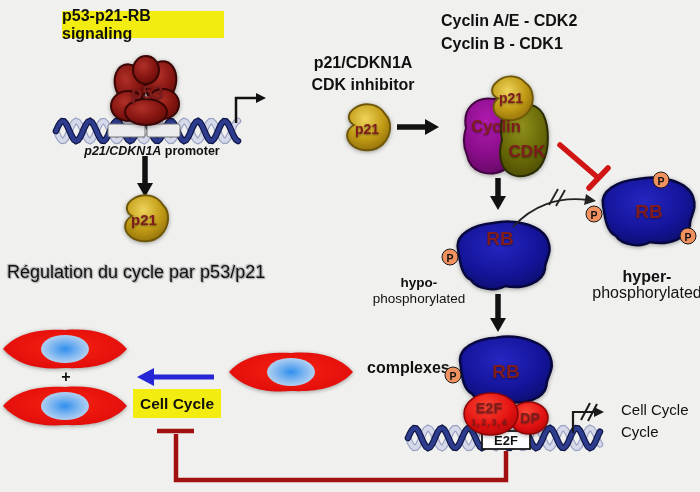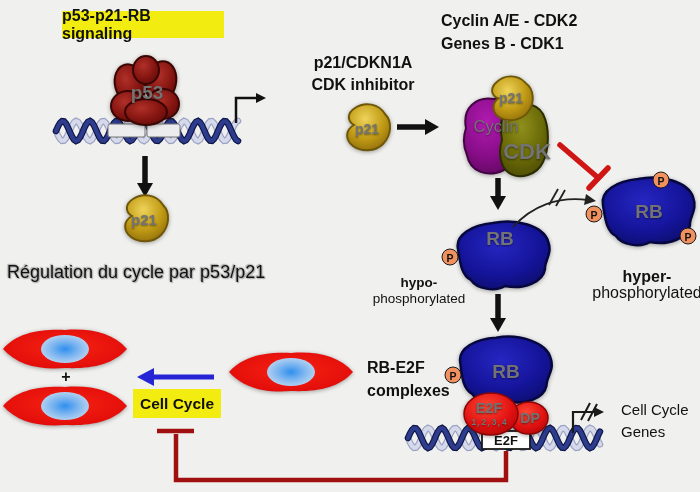--- a/index.html
+++ b/index.html
@@ -3,21 +3,21 @@
 <meta charset="utf-8">
 <style>
   html,body{margin:0;padding:0;background:#f0f0ee;}
   .canvas{position:relative;width:700px;height:492px;background:#f0f0ee;overflow:hidden;
           font-family:"Liberation Sans",sans-serif;color:#111;}
   #art{position:absolute;left:0;top:0;width:700px;height:492px;}
   .abs{position:absolute;}
   .ctr{transform:translate(-50%,-50%);white-space:nowrap;text-align:center;}
   .yellowbox{background:#f2ec10;display:flex;align-items:center;justify-content:center;
              font-weight:bold;color:#111;}
-  .blob-label{color:#737373;font-weight:bold;text-shadow:0 1px 2px rgba(0,0,0,.45);}
+  .blob-label{color:#7f1d1d;font-weight:bold;text-shadow:0 1px 2px rgba(0,0,0,.45);}
   .pbadge{position:absolute;width:17px;height:17px;border-radius:50%;background:#f0915f;
           border:1.6px solid #1a1a1a;color:#111;font-weight:bold;font-size:10.5px;
           display:flex;align-items:center;justify-content:center;
           transform:translate(-50%,-50%);box-sizing:border-box;}
   .halo{text-shadow:0 0 2px #b9b9b9,0 0 2px #b9b9b9,1px 1px 1px #a9a9a9,-1px -1px 1px #a9a9a9;}
   .soft{filter:drop-shadow(0 1px 2px rgba(0,0,0,.35));}
 </style>
 </head>
 <body>
 
@@ -179,67 +179,70 @@
     <use href="#cellbody" xlink:href="#cellbody" transform="translate(65,406)" class="soft"></use>
     <use href="#cellbody" xlink:href="#cellbody" transform="translate(291,372)" class="soft"></use>
   </svg>
 
   <div class="abs yellowbox" style="left:62px;top:11px;width:162px;height:27px;font-size:16px;">
     <span>p53-p21-RB signaling</span>
   </div>
 
   <div class="abs ctr blob-label" style="left:147px;top:93px;font-size:19px;">p53</div>
 
+  <div class="abs ctr" style="left:152px;top:151px;font-size:12.5px;">
+    <span style="font-style:italic;font-weight:bold;">p21/CDKN1A</span>
+    <span style="font-weight:600;">promoter</span>
+  </div>
 
   <div class="abs ctr blob-label" style="left:144px;top:219px;font-size:15px;">p21</div>
 
   <div class="abs halo" style="left:7px;top:262px;font-size:18px;font-weight:400;">Régulation du cycle par p53/p21</div>
 
   <div class="abs ctr" style="left:363px;top:73px;font-size:16px;font-weight:600;line-height:21.5px;">
     <div>p21/CDKN1A</div>
     <div>CDK inhibitor</div>
   </div>
 
   <div class="abs ctr blob-label" style="left:367px;top:129px;font-size:14px;">p21</div>
 
   <div class="abs" style="left:441px;top:9px;font-size:16px;font-weight:600;line-height:23.2px;">
     <div>Cyclin A/E - CDK2</div>
-    <div>Genes B - CDK1</div>
+    <div>Cyclin B - CDK1</div>
   </div>
 
   <div class="abs ctr blob-label" style="left:511px;top:98px;font-size:14px;">p21</div>
-  <div class="abs ctr blob-label" style="left:491px;top:126px;font-size:16.5px;font-weight:400;padding-left:10px;">Cyclin</div>
-  <div class="abs ctr blob-label" style="left:527px;top:152px;font-size:22px;font-weight:600;">CDK</div>
+  <div class="abs ctr blob-label" style="left:491px;top:126px;font-size:16.5px;font-weight:700;padding-left:10px;">Cyclin</div>
+  <div class="abs ctr blob-label" style="left:527px;top:152px;font-size:17px;font-weight:600;">CDK</div>
 
   <div class="abs ctr blob-label" style="left:500px;top:239px;font-size:19px;">RB</div>
   <div class="abs ctr" style="left:419px;top:291px;font-size:13.5px;line-height:16px;text-align:center;">
     <div style="font-weight:bold;">hypo-</div>
     <div>phosphorylated</div>
   </div>
 
   <div class="abs ctr blob-label" style="left:649px;top:212px;font-size:19px;">RB</div>
   <div class="abs ctr" style="left:647px;top:258px;font-size:16px;line-height:16px;margin-top:27px;">
     <div style="font-weight:bold;">hyper-</div>
     <div>phosphorylated</div>
   </div>
 
   <div class="abs" style="left:367px;top:356px;font-size:16px;font-weight:600;line-height:23px;">
-    <div>RB-E2F</div>
     <div>complexes</div>
   </div>
 
   <div class="abs ctr blob-label" style="left:506px;top:372px;font-size:19px;">RB</div>
   <div class="abs ctr blob-label" style="left:489px;top:408px;font-size:14.5px;">E2F</div>
   <div class="abs ctr blob-label" style="left:489px;top:423px;font-size:8.5px;font-family:Liberation Mono, monospace;">1,2,3,4</div>
   <div class="abs ctr blob-label" style="left:530px;top:418px;font-size:14px;">DP</div>
   <div class="abs ctr" style="left:506px;top:440px;font-size:13px;font-weight:bold;">E2F</div>
 
   <div class="abs" style="left:621px;top:399px;font-size:15px;line-height:21.5px;">
     <div>Cell Cycle</div>
-    <div>Genes</div>
+    <div>Cycle</div>
   </div>
 
   <div class="abs yellowbox" style="left:133px;top:389px;width:88px;height:29px;font-size:15.5px;font-weight:600;">
     <span>Cell Cycle</span>
   </div>
 
   <div class="abs ctr" style="left:66px;top:377px;font-size:16px;font-weight:bold;">+</div>
 
   <span class="pbadge" style="left:450px;top:257px;">P</span>
   <span class="pbadge" style="left:661px;top:180px;">P</span>

